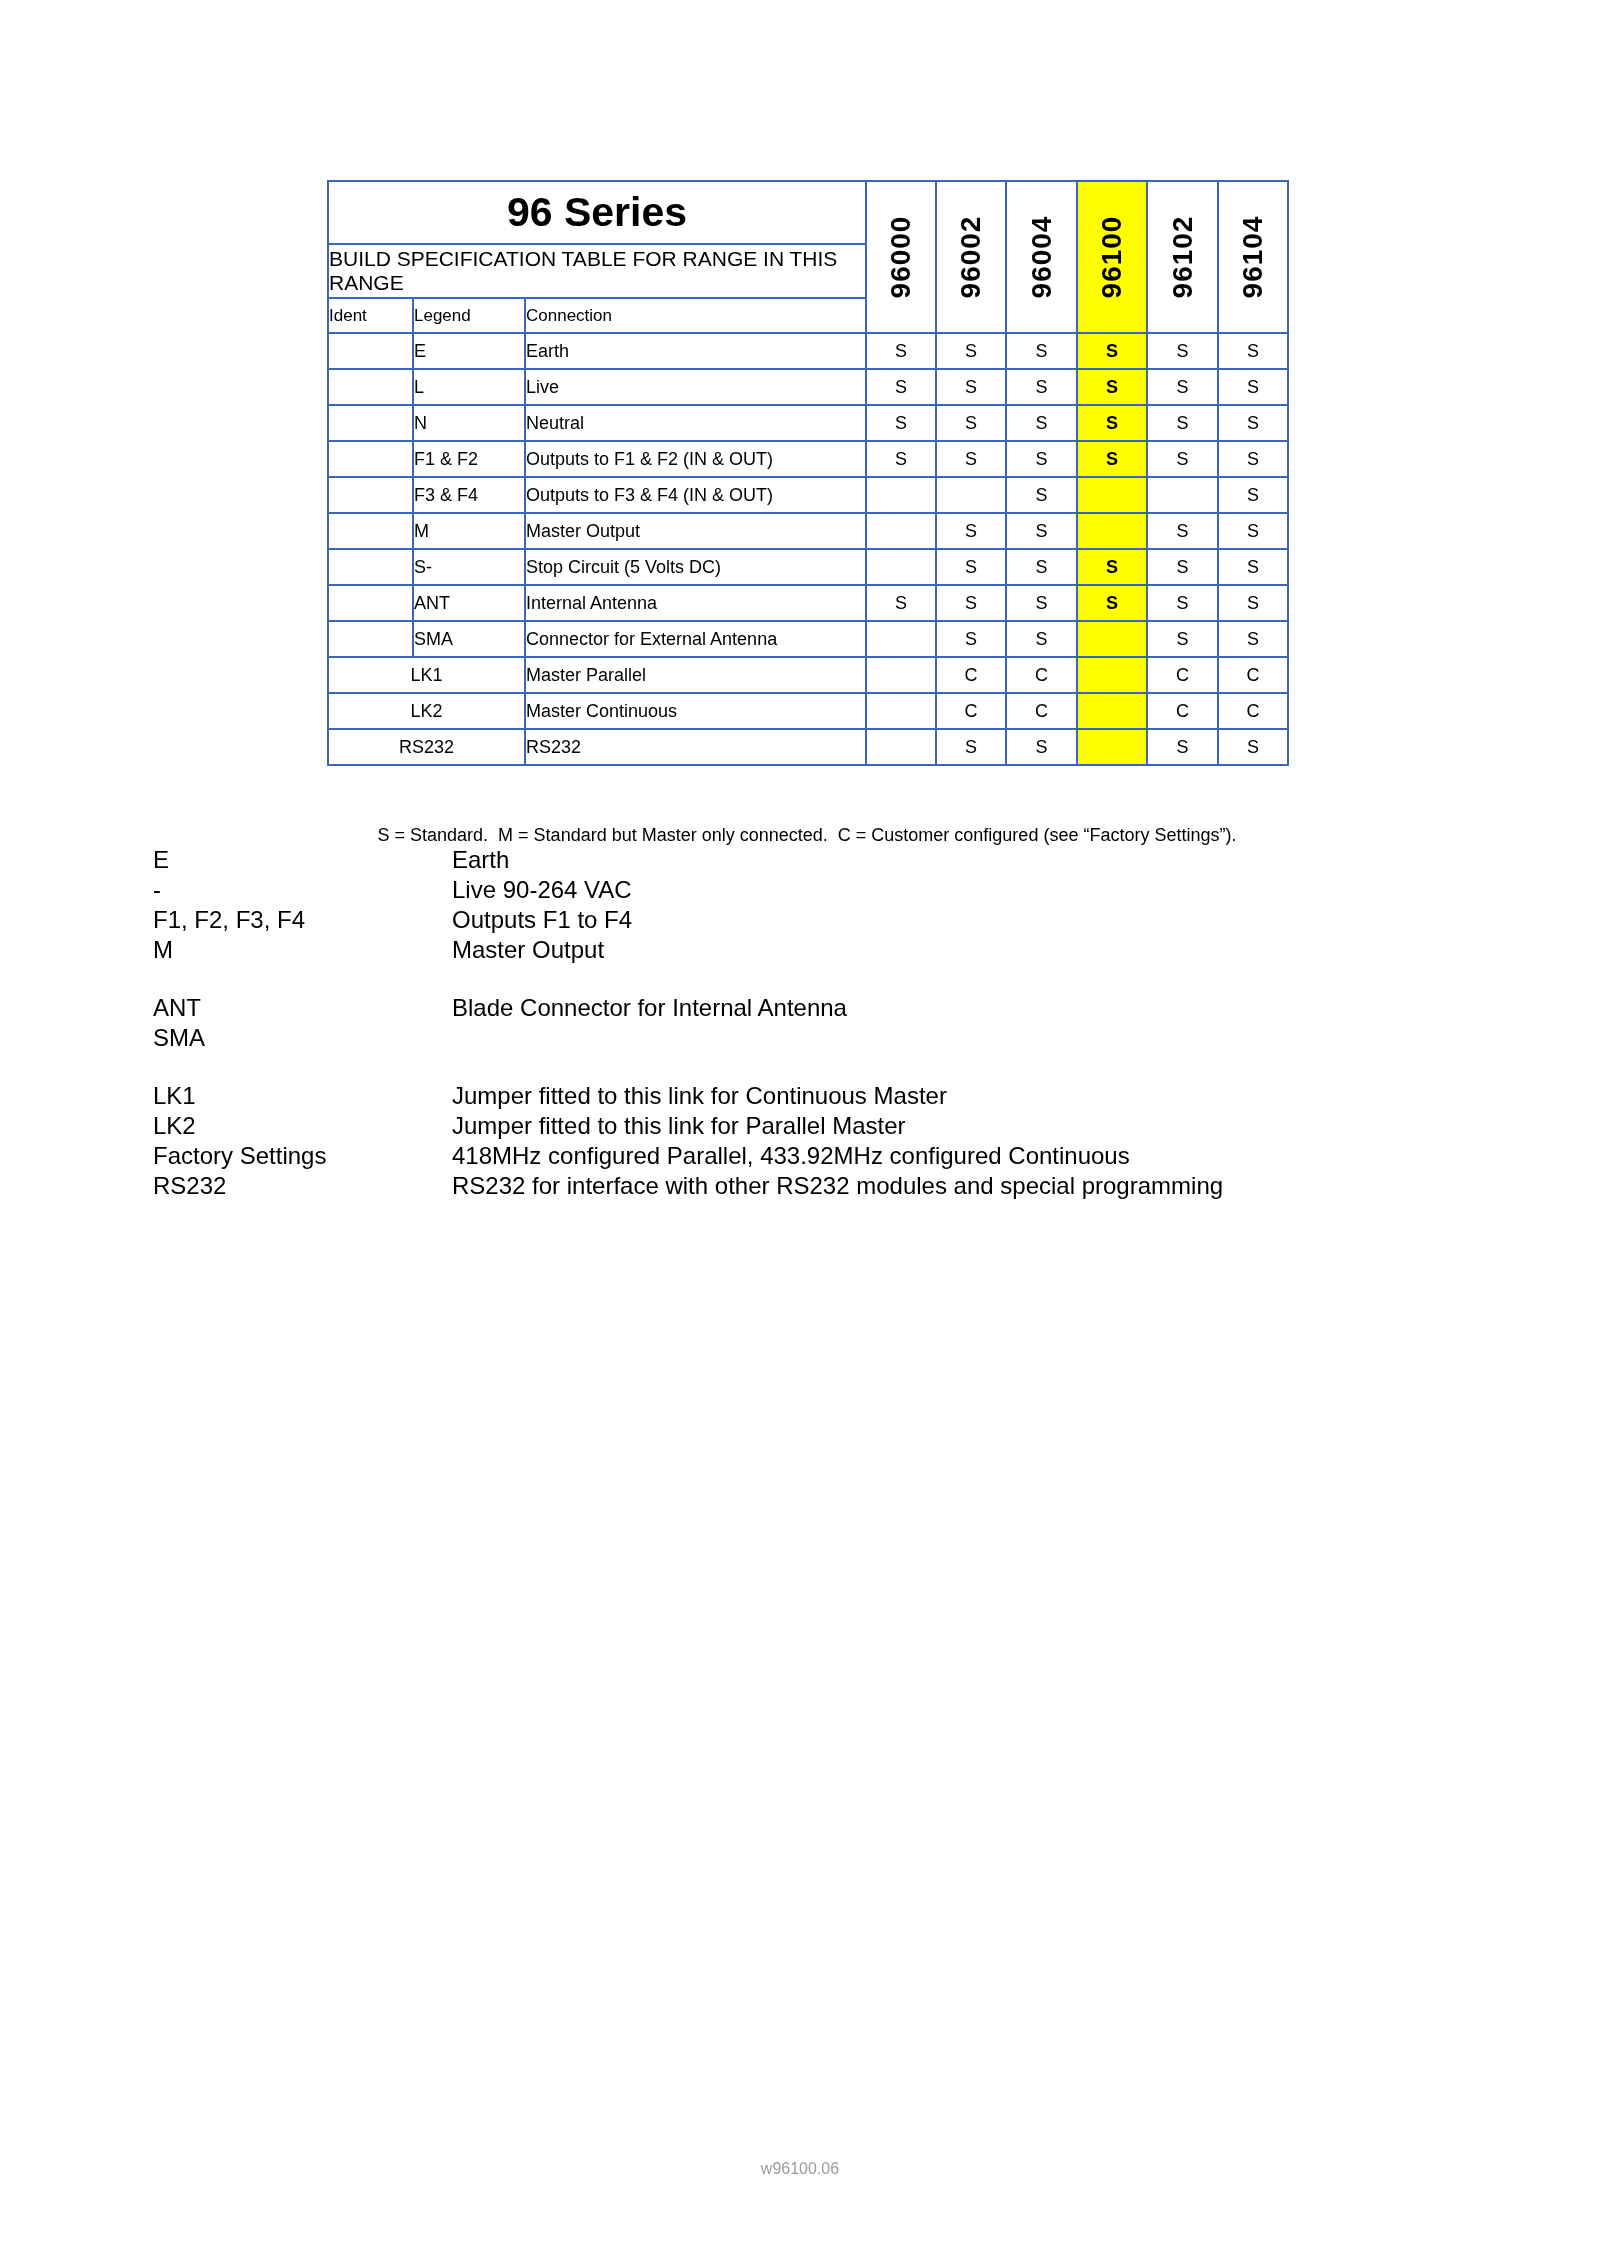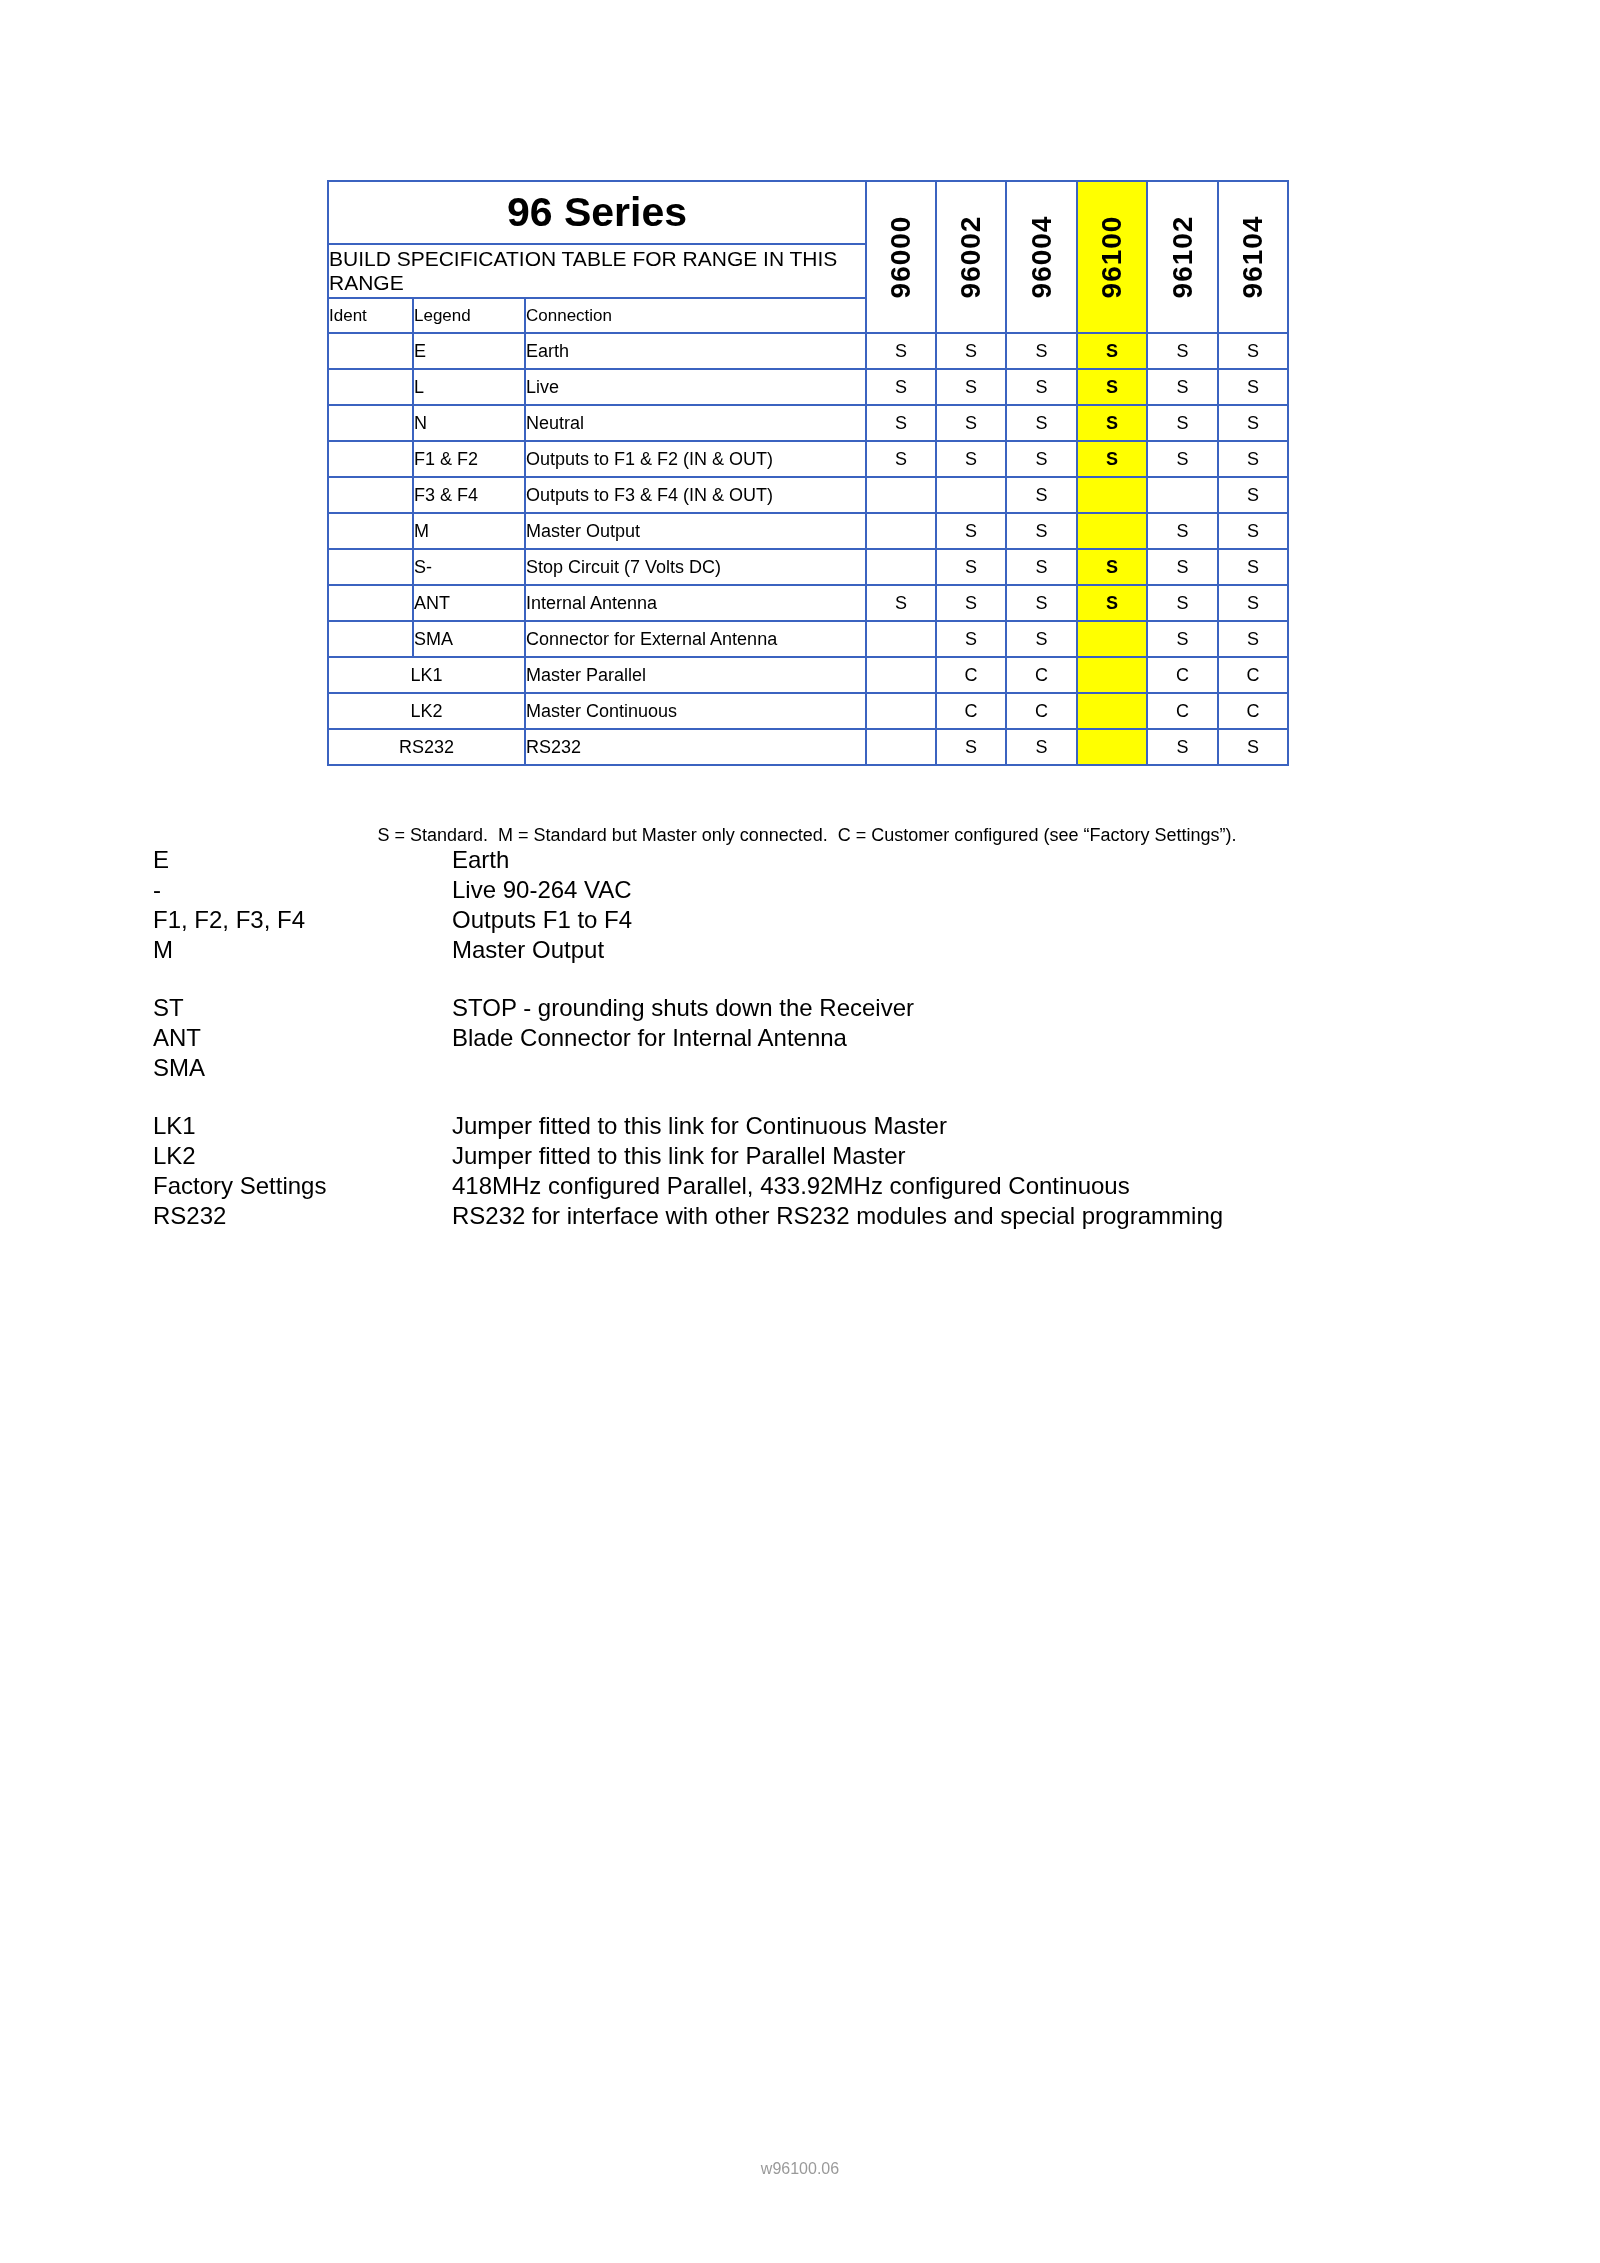--- a/index.html
+++ b/index.html
@@ -166,21 +166,21 @@
           <td class="val-cell"></td>
           <td class="val-cell">S</td>
           <td class="val-cell">S</td>
           <td class="val-cell hl"></td>
           <td class="val-cell">S</td>
           <td class="val-cell">S</td>
         </tr>
         <tr class="data-row">
           <td class="ident-cell"></td>
           <td class="legend-cell">S-</td>
-          <td class="conn-cell">Stop Circuit (7 Volts DC)</td>
+          <td class="conn-cell">Stop Circuit (5 Volts DC)</td>
           <td class="val-cell"></td>
           <td class="val-cell">S</td>
           <td class="val-cell">S</td>
           <td class="val-cell hl bold">S</td>
           <td class="val-cell">S</td>
           <td class="val-cell">S</td>
         </tr>
         <tr class="data-row">
           <td class="ident-cell"></td>
           <td class="legend-cell">ANT</td>
@@ -252,24 +252,20 @@
           <div class="def-term">F1, F2, F3, F4</div>
           <div class="def-desc">Outputs F1 to F4</div>
         </div>
         <div class="def-row">
           <div class="def-term">M</div>
           <div class="def-desc">Master Output</div>
         </div>
       </div>
       <div class="def-group">
         <div class="def-row">
-          <div class="def-term">ST</div>
-          <div class="def-desc">STOP - grounding shuts down the Receiver</div>
-        </div>
-        <div class="def-row">
           <div class="def-term">ANT</div>
           <div class="def-desc">Blade Connector for Internal Antenna</div>
         </div>
         <div class="def-row">
           <div class="def-term">SMA</div>
         </div>
       </div>
       <div class="def-group">
         <div class="def-row">
           <div class="def-term">LK1</div>

